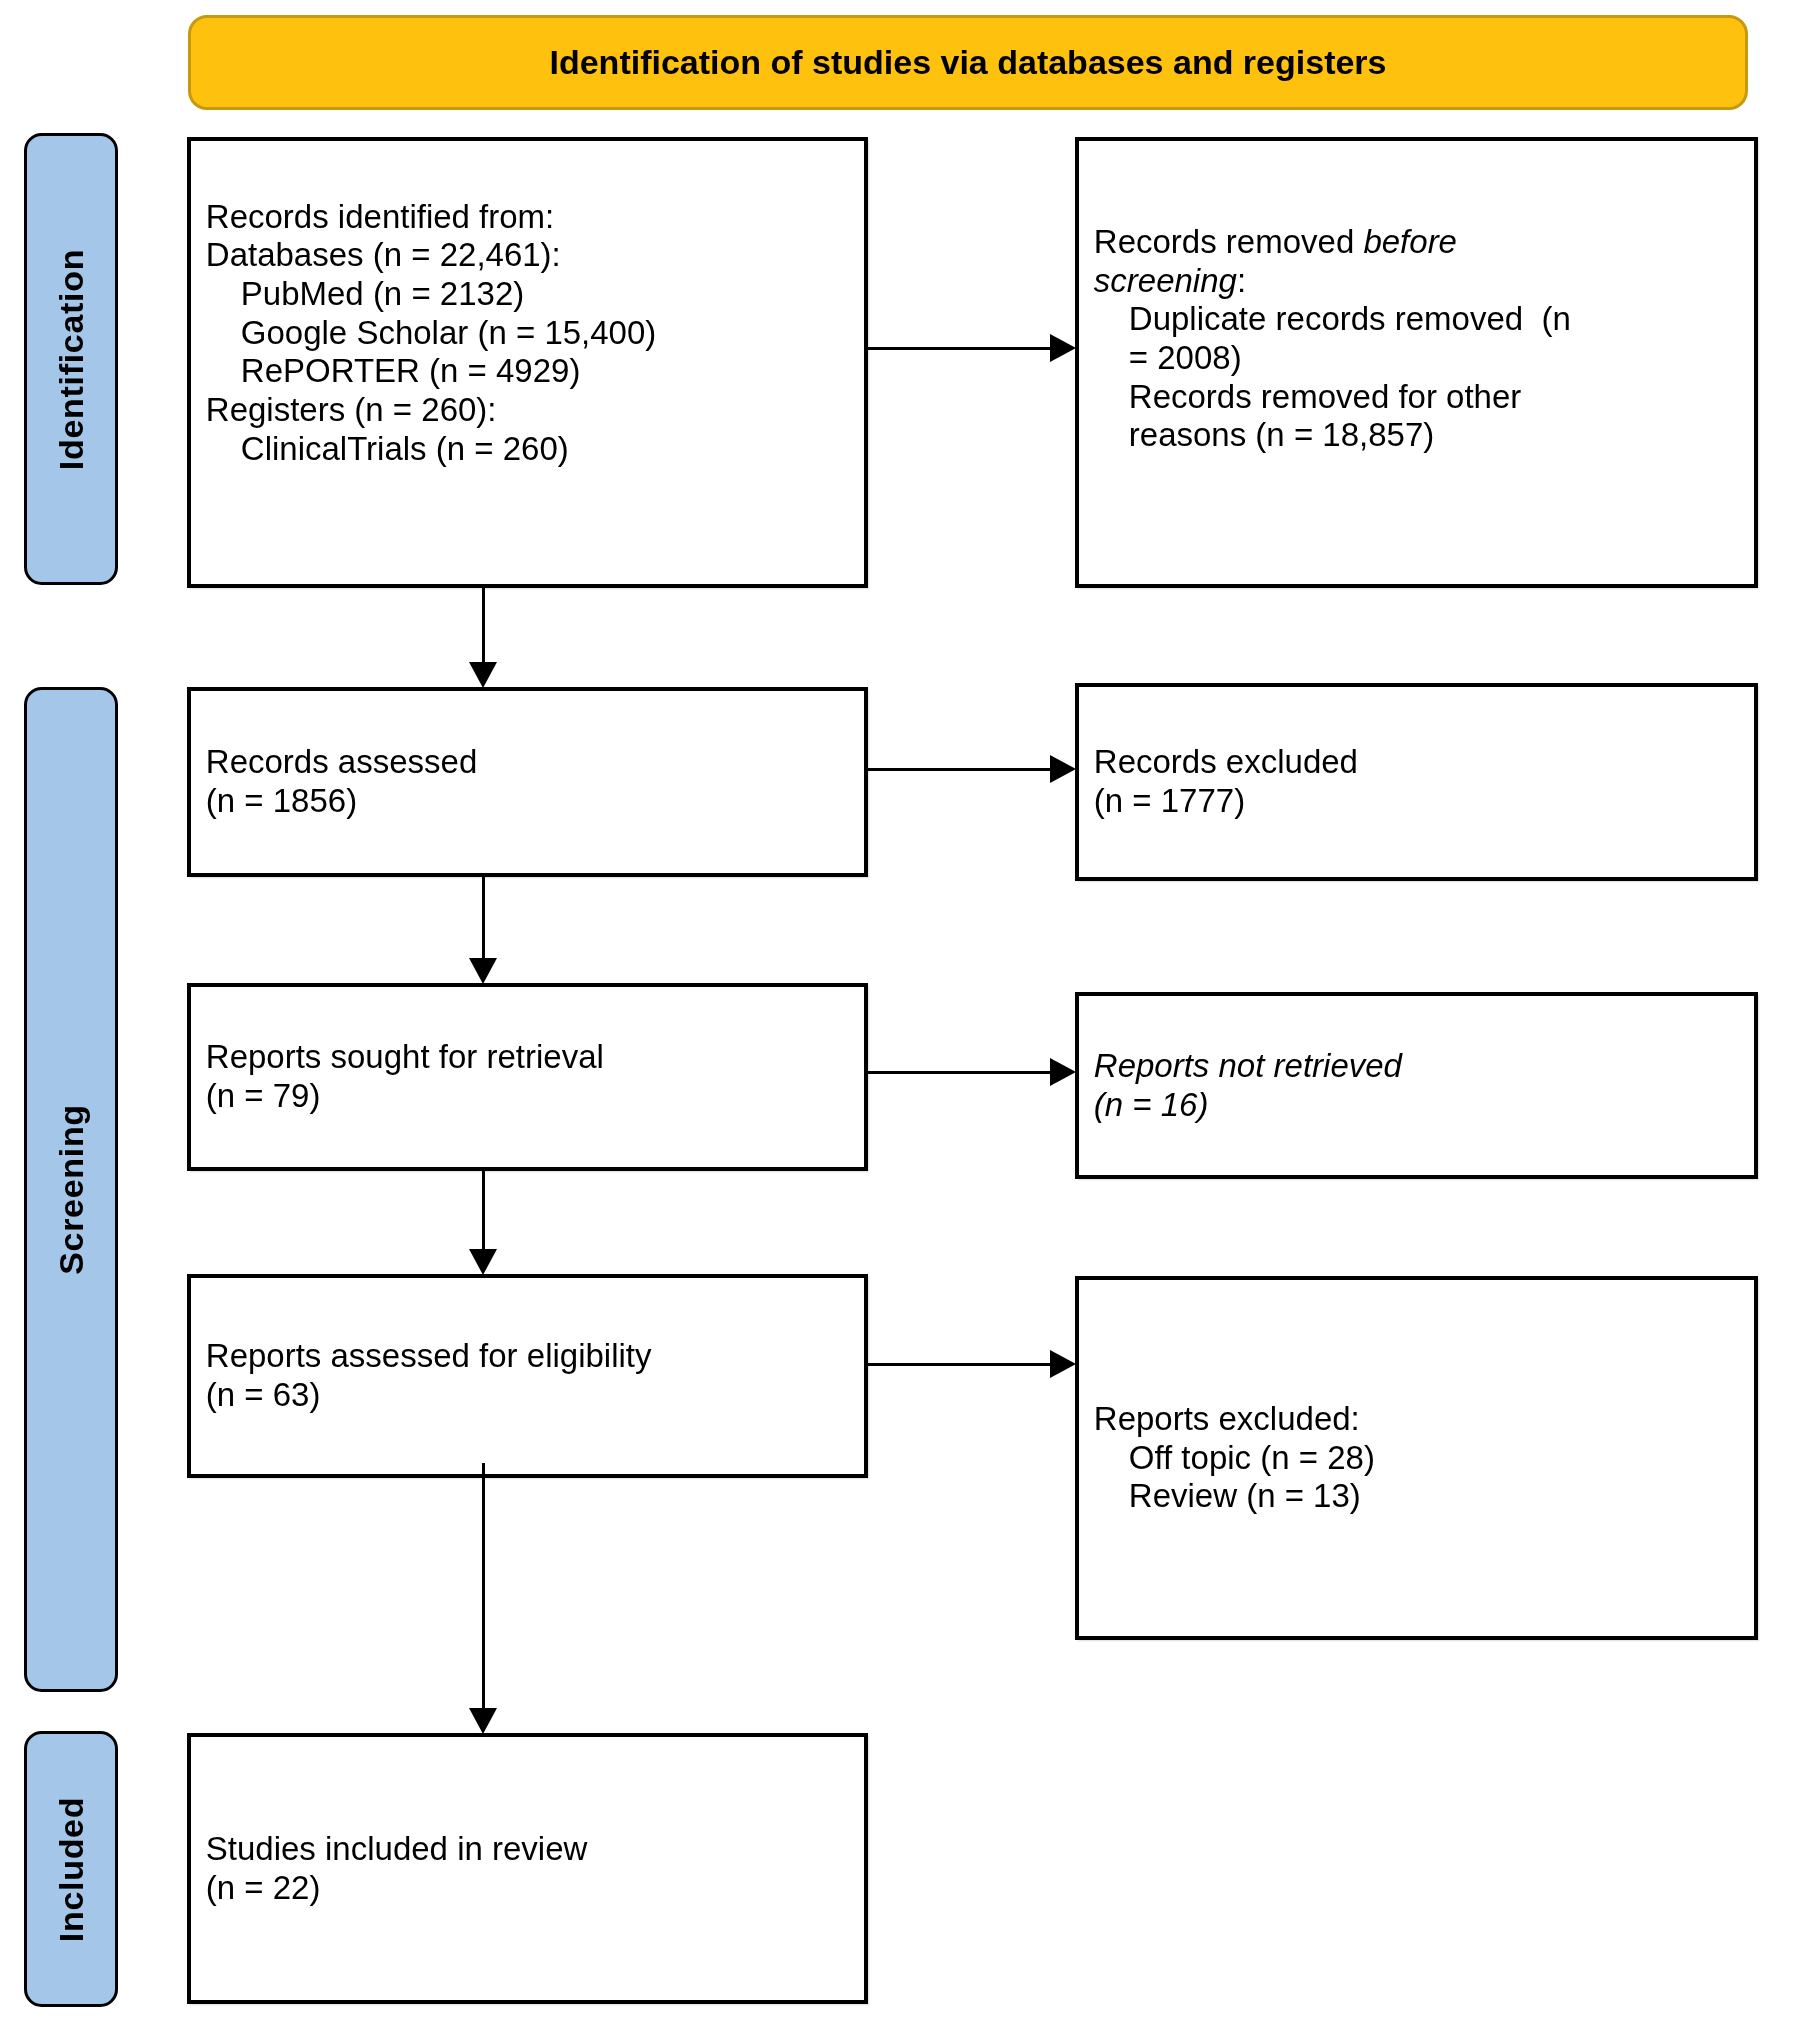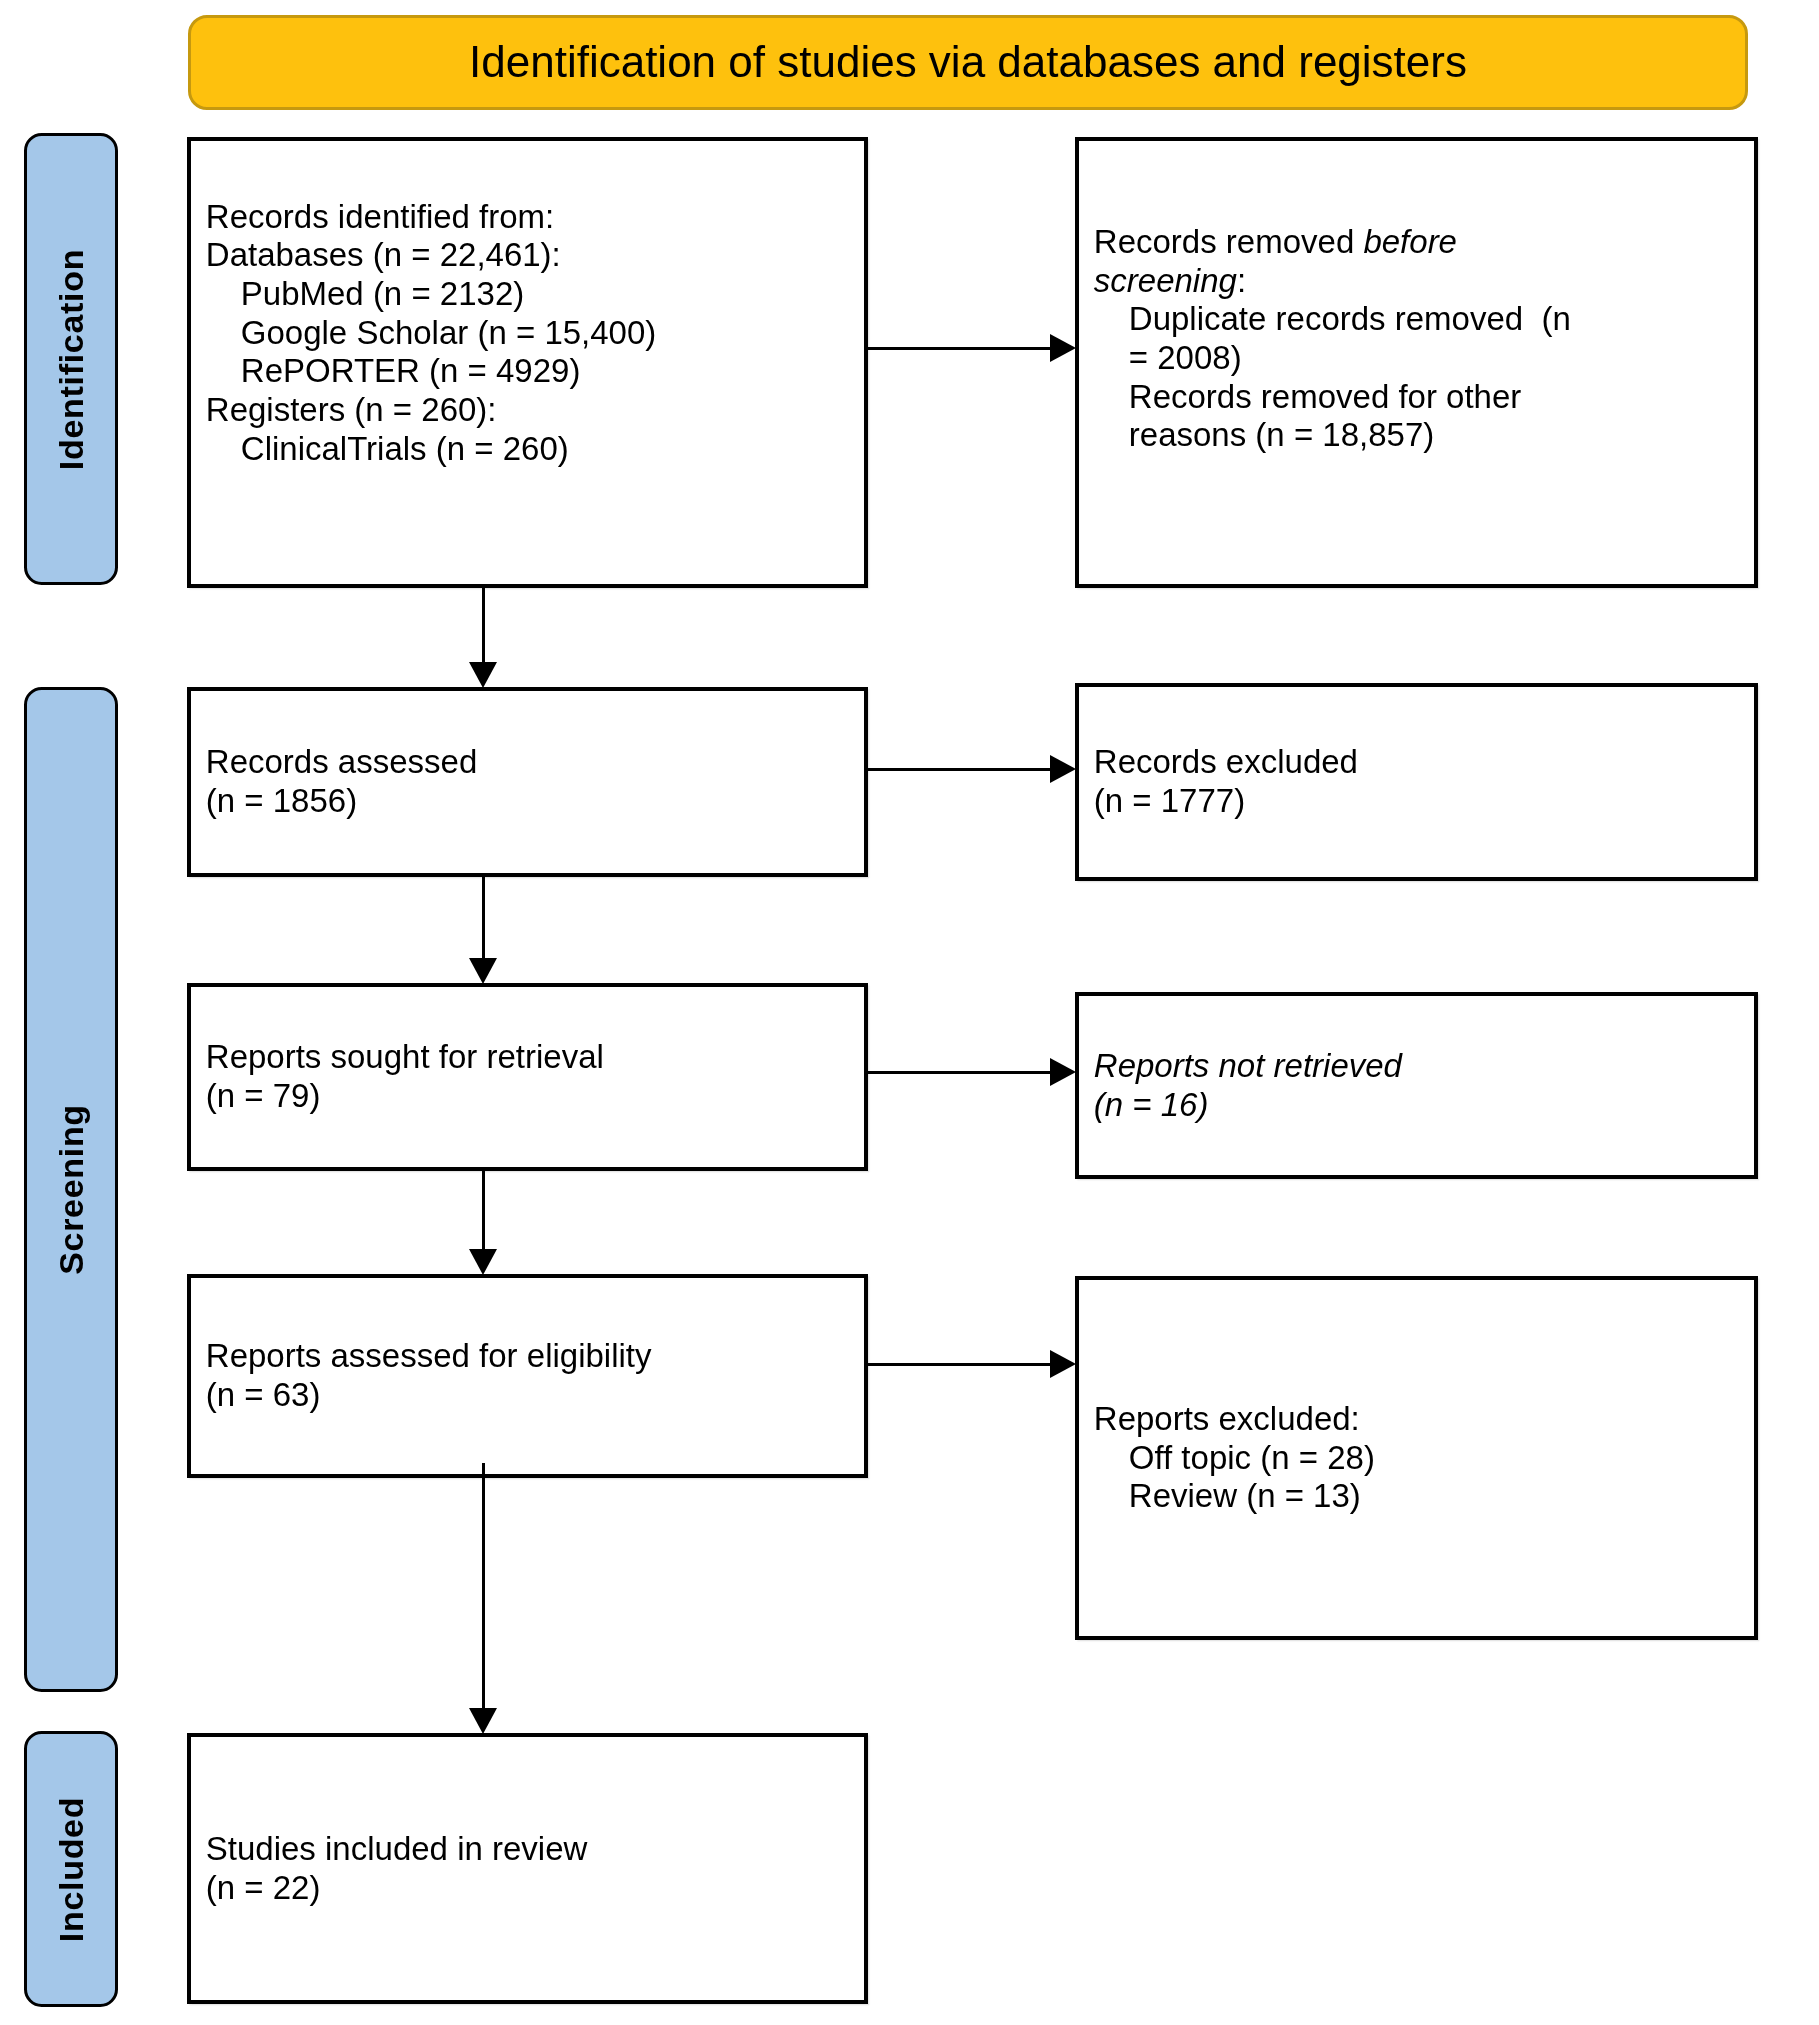--- a/index.html
+++ b/index.html
@@ -12,21 +12,21 @@
 
   
   .banner {
     position: absolute; left: 188px; top: 14.8px; width: 1560px; height: 95px;
     background: var(--banner-fill, #FEC10D);
     border: 3.7px solid var(--banner-border, #C6990F);
     border-radius: 19px;
     display: flex; align-items: center; justify-content: center;
     box-sizing: border-box;
   }
-  .banner span { font-size: 44px; font-weight: normal; }
+  .banner span { font-size: 34px; font-weight: bold; }
 
   
   .sidebar {
     position: absolute; left: 24.4px; width: 94px;
     background: var(--sidebar-fill, #A4C7E9);
     border: 3.7px solid var(--sidebar-border, #000);
     border-radius: 17.7px;
     display: flex; align-items: center; justify-content: center;
     box-sizing: border-box;
   }

